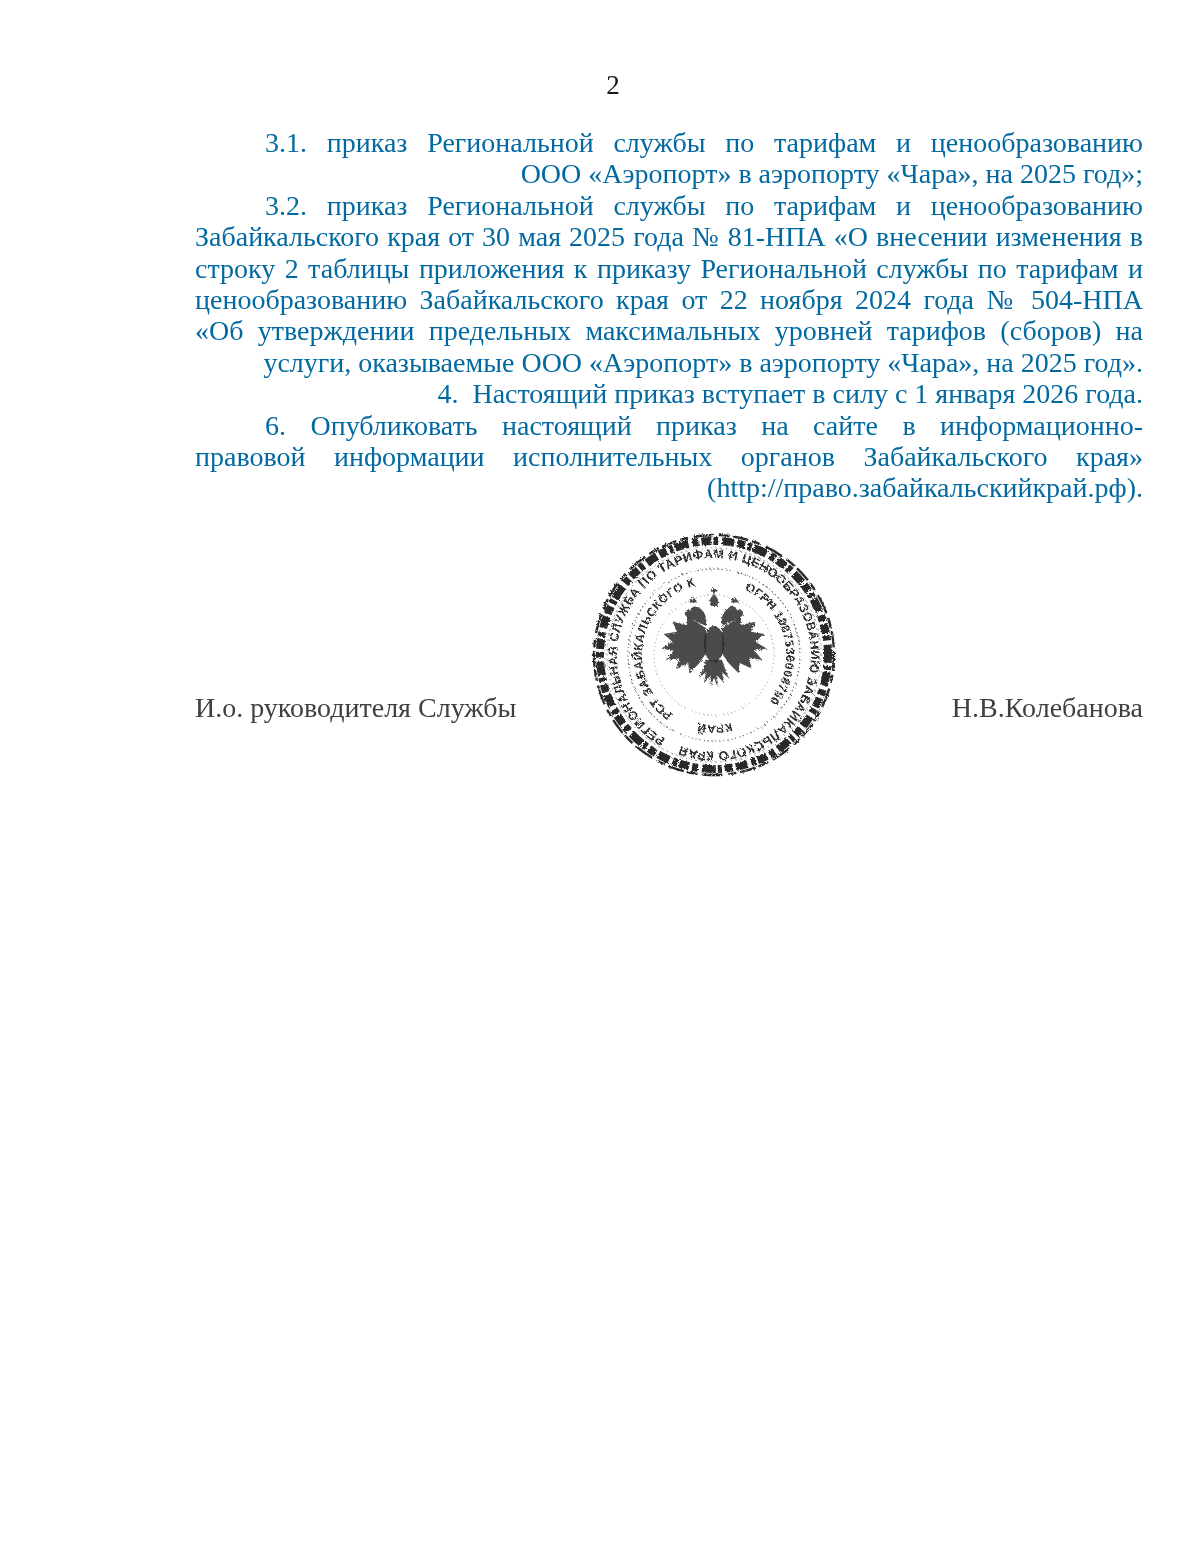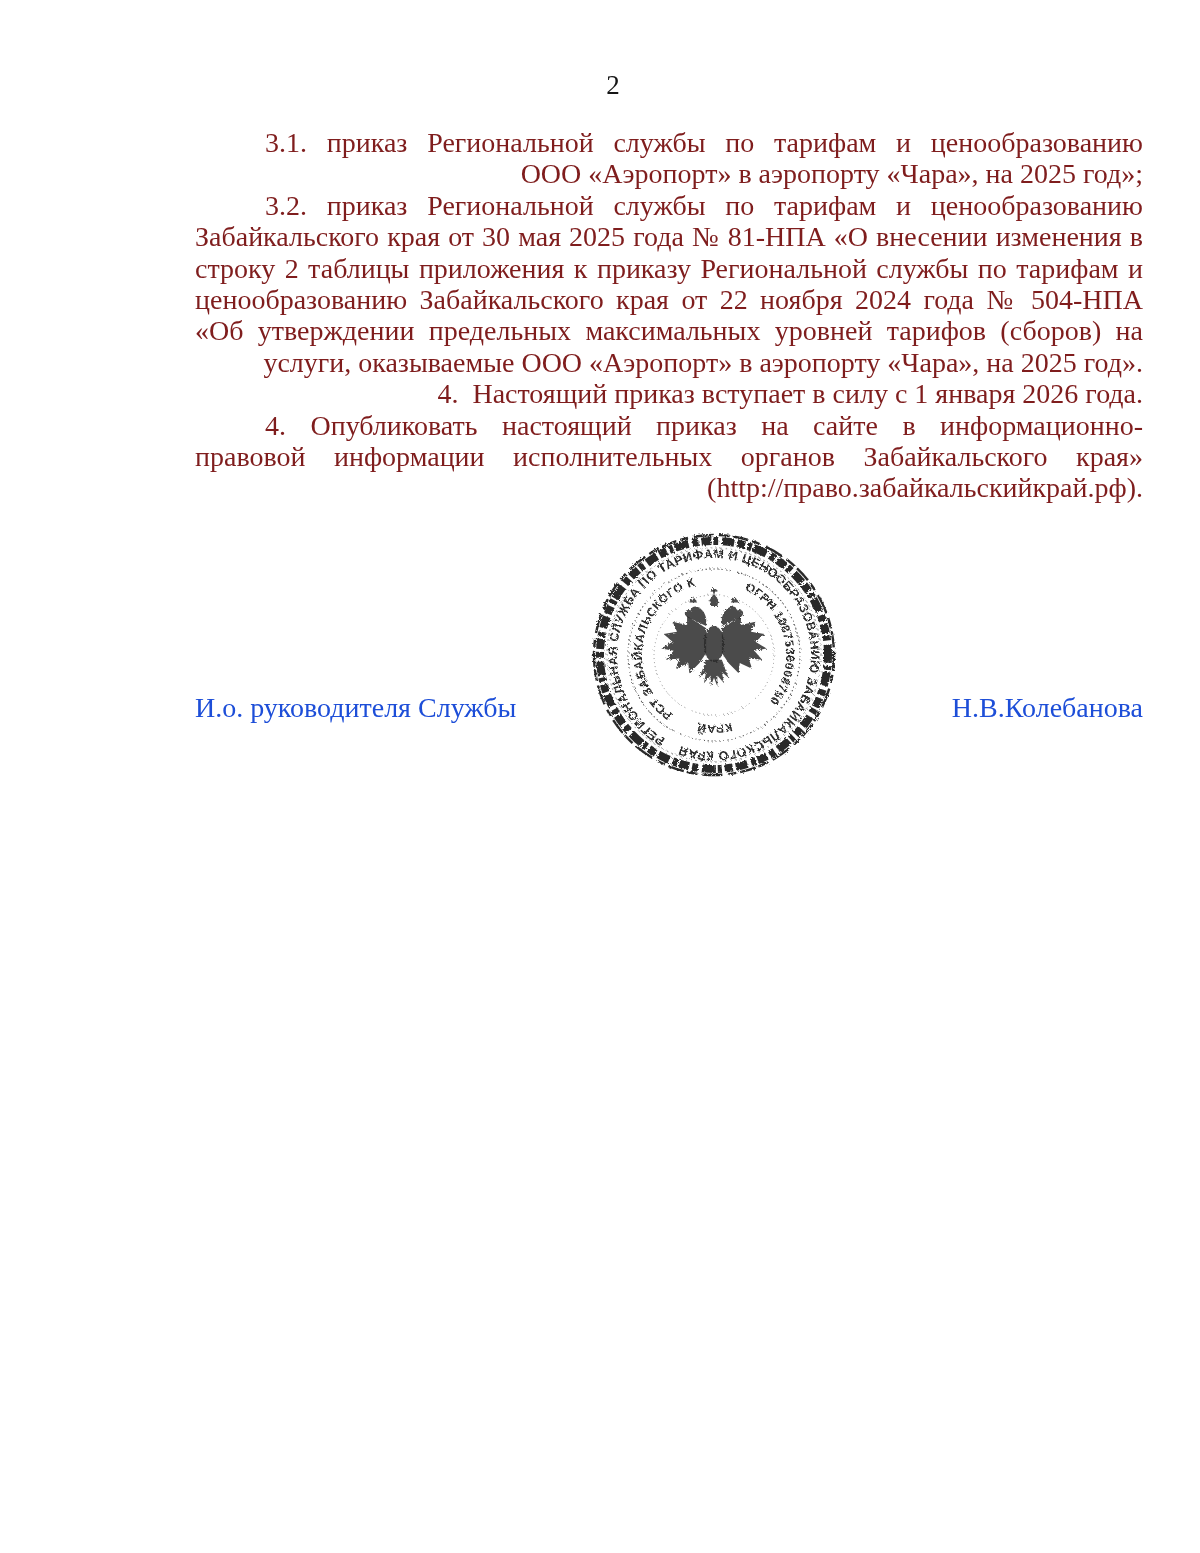--- a/index.html
+++ b/index.html
@@ -16,39 +16,39 @@
     top:70px;left:613px;
     transform:translateX(-50%);
     font-size:27px;
     color:#151515;
   }
   .body-text{
     position:absolute;
     left:195px;top:127px;
     width:948px;
     font-size:28px;
-    color:#7f1d1d;
+    color:#0369a1;
   }
   .line{
     line-height:31.4px;
     height:31.4px;
     white-space:normal;
   }
   .line.just{ text-align:justify; text-align-last:justify; }
   .line.last{ text-align:right; }
   .line.first{ text-indent:70px; }
   .signature-row{
     position:absolute;
     left:195px;top:692px;
     width:948px;
     display:flex;
     justify-content:space-between;
     align-items:flex-start;
     font-size:28px;
-    color:#1d4ed8;
+    color:#404040;
   }
   .stamp{
     position:absolute;
     left:584px;top:525px;
     width:260px;height:260px;
     mix-blend-mode:multiply;
     opacity:0.92;
   }
   .stamp text{
     font-family:"Liberation Sans","DejaVu Sans",sans-serif;
@@ -69,21 +69,21 @@
   <div class="body-text">
       <div class="line first just">3.1. приказ Региональной службы по тарифам и ценообразованию</div>
       <div class="line last">ООО «Аэропорт» в аэропорту «Чара», на 2025 год»;</div>
       <div class="line first just">3.2. приказ Региональной службы по тарифам и ценообразованию</div>
       <div class="line just">Забайкальского края от 30 мая 2025 года № 81-НПА «О внесении изменения в</div>
       <div class="line just">строку 2 таблицы приложения к приказу Региональной службы по тарифам и</div>
       <div class="line just">ценообразованию Забайкальского края от 22 ноября 2024 года № 504-НПА</div>
       <div class="line just">«Об утверждении предельных максимальных уровней тарифов (сборов) на</div>
       <div class="line last">услуги, оказываемые ООО «Аэропорт» в аэропорту «Чара», на 2025 год».</div>
       <div class="line first last">4. Настоящий приказ вступает в силу с 1 января 2026 года.</div>
-      <div class="line first just">4. Опубликовать настоящий приказ на сайте в информационно-</div>
+      <div class="line first just">6. Опубликовать настоящий приказ на сайте в информационно-</div>
       <div class="line just">правовой информации исполнительных органов Забайкальского края»</div>
       <div class="line last">(http://право.забайкальскийкрай.рф).</div>
     </div>
 
   <div class="signature-row">
     <span>И.о. руководителя Службы</span>
     <span>Н.В.Колебанова</span>
   </div>
 
   <svg class="stamp" viewBox="-130 -130 260 260" xmlns="http://www.w3.org/2000/svg">

